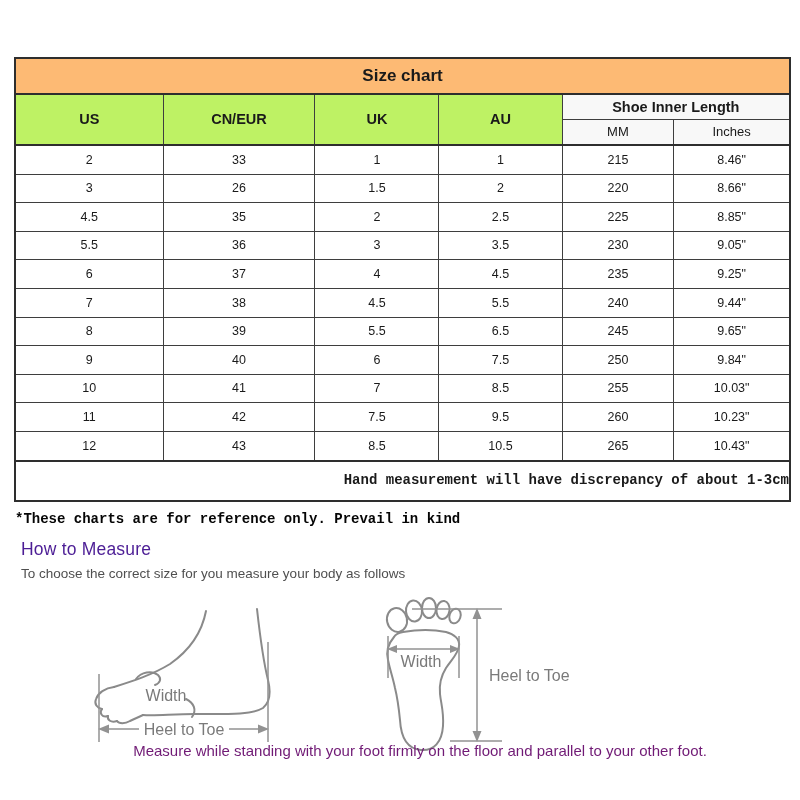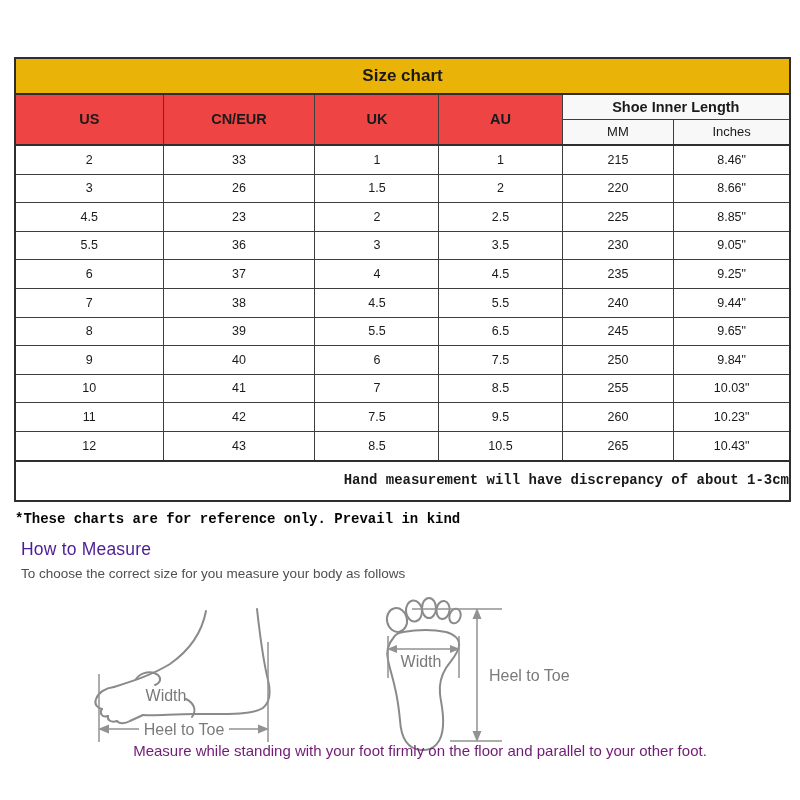--- a/index.html
+++ b/index.html
@@ -11,25 +11,25 @@
   .size-table{
     position:absolute;left:14px;top:57px;width:777px;
     border-collapse:collapse;table-layout:fixed;
     border:2px solid #2e2e2e;
   }
   .size-table th,.size-table td{
     border:1px solid #3e3e3e;text-align:center;vertical-align:middle;
     padding:0;line-height:1.15;
   }
   .size-table .title-cell{
-    height:34px;font-size:17px;font-weight:bold;background:#eab308;
+    height:34px;font-size:17px;font-weight:bold;background:#fdba74;
     border-bottom:2px solid #2e2e2e;
   }
   .size-table .hdr{
-    background:#ef4444;font-weight:bold;font-size:14.5px;height:24px;
+    background:#bef264;font-weight:bold;font-size:14.5px;height:24px;
   }
   .size-table .len-hdr{
     background:#f8f8f8;font-weight:bold;font-size:14.5px;height:24px;
   }
   .size-table .len-sub{
     background:#f8f8f8;font-weight:normal;font-size:13px;height:24px;
   }
   .size-table thead tr.sub-row th{border-bottom:2px solid #2e2e2e;}
   .size-table thead th.rowspan2{border-bottom:2px solid #2e2e2e;}
   .size-table tbody td{height:27.6px;font-size:12.5px;background:#ffffff;}
@@ -110,21 +110,21 @@
       <tr>
         <td>3</td>
         <td>26</td>
         <td>1.5</td>
         <td>2</td>
         <td>220</td>
         <td>8.66"</td>
       </tr>
       <tr>
         <td>4.5</td>
-        <td>23</td>
+        <td>35</td>
         <td>2</td>
         <td>2.5</td>
         <td>225</td>
         <td>8.85"</td>
       </tr>
       <tr>
         <td>5.5</td>
         <td>36</td>
         <td>3</td>
         <td>3.5</td>

